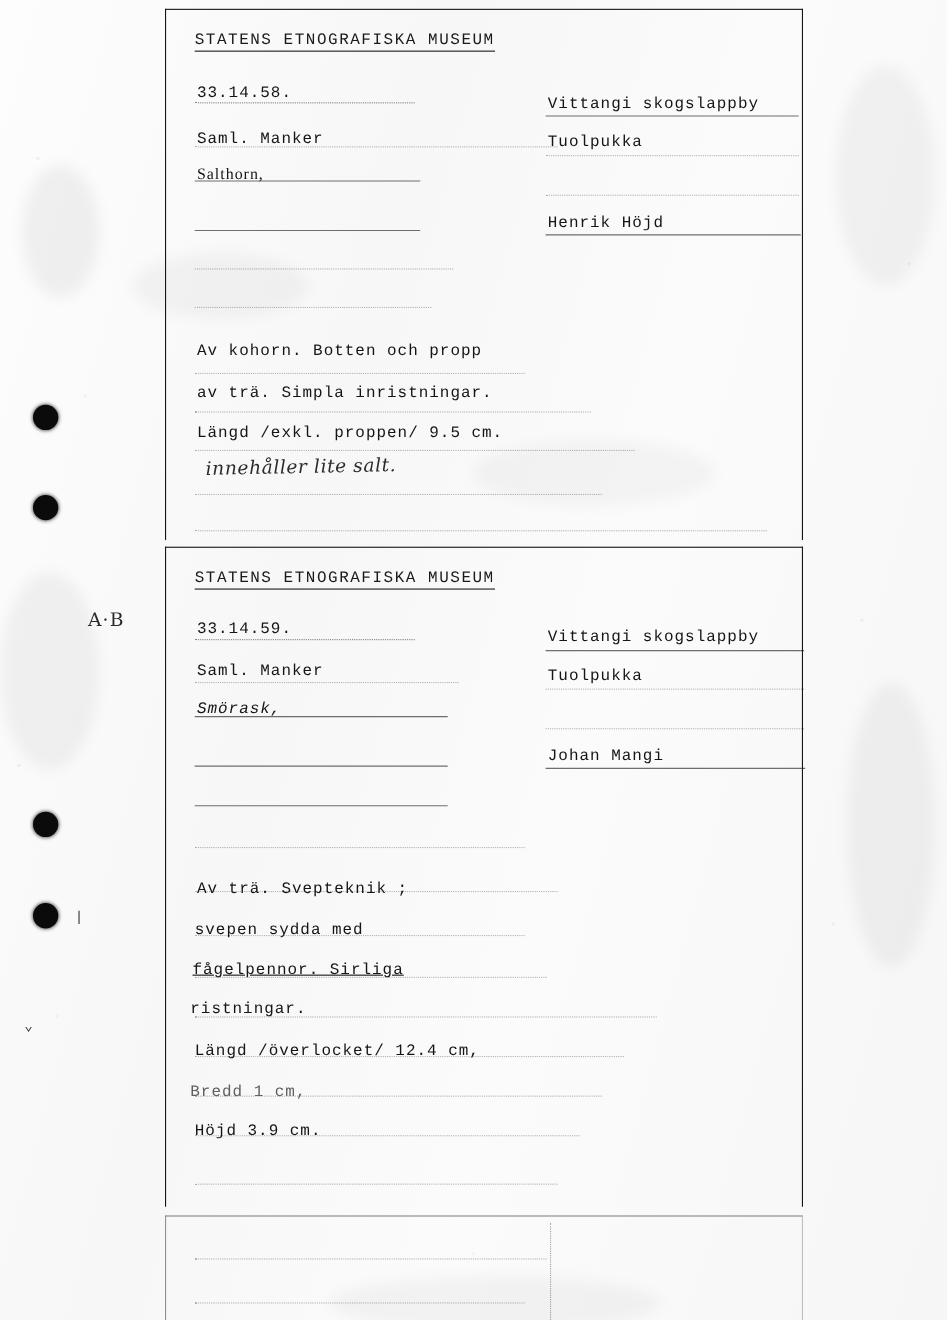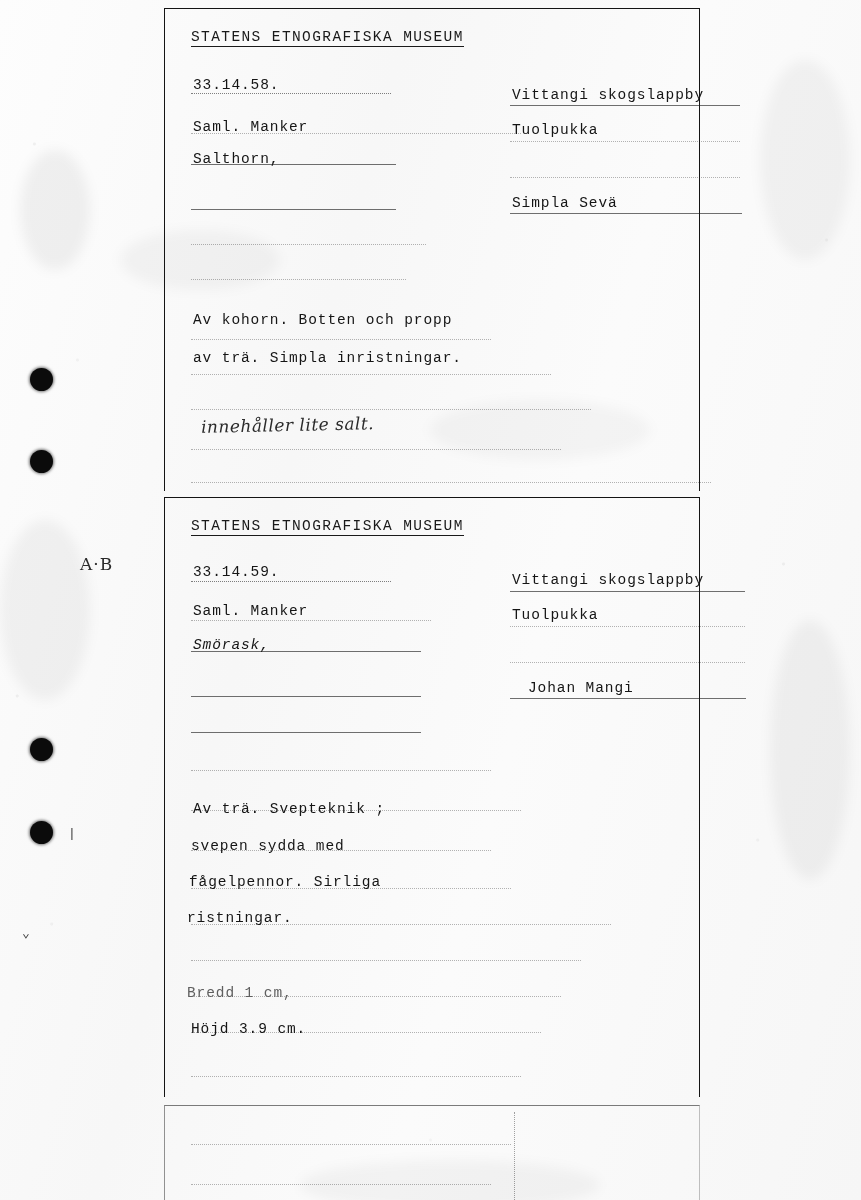--- a/index.html
+++ b/index.html
@@ -45,22 +45,22 @@
     width: 23px;
     height: 23px;
     border-radius: 50%;
     background: #0b0b0b;
     box-shadow: 0 0 3px 1px rgba(0,0,0,0.55);
   }
 
   
   .card {
     position: absolute;
-    left: 164px;
-    width: 536px;
+    left: 150px;
+    width: 580px;
     box-sizing: border-box;
     border-top: 1.6px solid #141414;
     border-left: 1.6px solid #141414;
     border-right: 1.6px solid #141414;
     background: transparent;
   }
   .card.cardA { top: 8px; height: 483px; }
   .card.cardB { top: 497px; height: 600px; }
 
   
@@ -168,28 +168,29 @@
     <div class="rule faint" style="left:26px; top:440px; width:370px;"></div>
     <div class="rule faint" style="left:26px; top:473px; width:520px;"></div>
 
     <div class="rule solid" style="left:345px; top:96px;  width:230px;"></div>
     <div class="rule faint" style="left:345px; top:132px; width:230px;"></div>
     <div class="rule faint" style="left:345px; top:168px; width:230px;"></div>
     <div class="rule solid" style="left:345px; top:204px; width:232px;"></div>
 
     <div class="txt" style="left:28px; top:68px;">33.14.58.</div>
     <div class="txt" style="left:28px; top:110px;">Saml. Manker</div>
-    <div class="txt" style="left:28px; top:142px;">Salthorn,</div>
+    <div class="txt" style="left:28px; top:142px;font-family:Liberation Serif, serif;">Salthorn,</div>
 
     <div class="txt" style="left:347px; top:78px;">Vittangi skogslappby</div>
     <div class="txt" style="left:347px; top:113px;">Tuolpukka</div>
-    <div class="txt" style="left:347px; top:186px;">Simpla Sevä</div>
+    <div class="txt" style="left:347px; top:186px;">Henrik Höjd</div>
 
     <div class="txt" style="left:28px; top:303px;">Av kohorn. Botten  och propp</div>
     <div class="txt" style="left:28px; top:341px;">av trä. Simpla inristningar.</div>
+    <div class="txt" style="left:28px; top:377px;">Längd /exkl. proppen/ 9.5 cm.</div>
     <div class="hand" style="left:36px; top:406px;">innehåller lite salt.</div>
   </div>
 
   <div class="card cardB">
     <div class="museum-head">STATENS ETNOGRAFISKA MUSEUM</div>
 
     <div class="rule" style="left:26px; top:83px;  width:200px;"></div>
     <div class="rule faint" style="left:26px; top:122px; width:240px;"></div>
     <div class="rule solid" style="left:26px; top:153px; width:230px;"></div>
     <div class="rule solid" style="left:26px; top:198px; width:230px;"></div>
@@ -208,26 +209,27 @@
     <div class="rule faint" style="left:345px; top:128px; width:235px;"></div>
     <div class="rule faint" style="left:345px; top:164px; width:235px;"></div>
     <div class="rule solid" style="left:345px; top:200px; width:236px;"></div>
 
     <div class="txt" style="left:28px; top:66px;">33.14.59.</div>
     <div class="txt" style="left:28px; top:105px;">Saml. Manker</div>
     <div class="txt" style="left:28px; top:139px;font-style:italic;">Smörask,</div>
 
     <div class="txt" style="left:347px; top:74px;">Vittangi skogslappby</div>
     <div class="txt" style="left:347px; top:109px;">Tuolpukka</div>
-    <div class="txt" style="left:347px; top:182px;margin-left:16px;">Johan Mangi</div>
+    <div class="txt" style="left:347px; top:182px;">Johan Mangi</div>
 
     <div class="txt" style="left:28px; top:303px;">Av trä. Svepteknik ;</div>
     <div class="txt" style="left:26px; top:340px;">svepen sydda med</div>
-    <div class="txt" style="left:24px; top:376px;">fågelpennor. Sirliga</div>
+    <div class="txt" style="left:24px; top:376px;text-decoration:underline;">fågelpennor. Sirliga</div>
     <div class="txt" style="left:22px; top:412px;">ristningar.</div>
+    <div class="txt" style="left:26px; top:450px;">Längd /överlocket/ 12.4 cm,</div>
     <div class="txt faded" style="left:22px; top:487px;">Bredd 1 cm,</div>
     <div class="txt" style="left:26px; top:523px;">Höjd 3.9 cm.</div>
   </div>
 
   <div class="card cardC">
     <div class="rule faint" style="left:26px; top:38px; width:320px;"></div>
     <div class="rule faint" style="left:26px; top:78px; width:300px;"></div>
     <div class="vline" style="left:349px; top:6px; height:88px; border-left:1px dotted rgba(25,25,25,0.4);"></div>
   </div>
 

